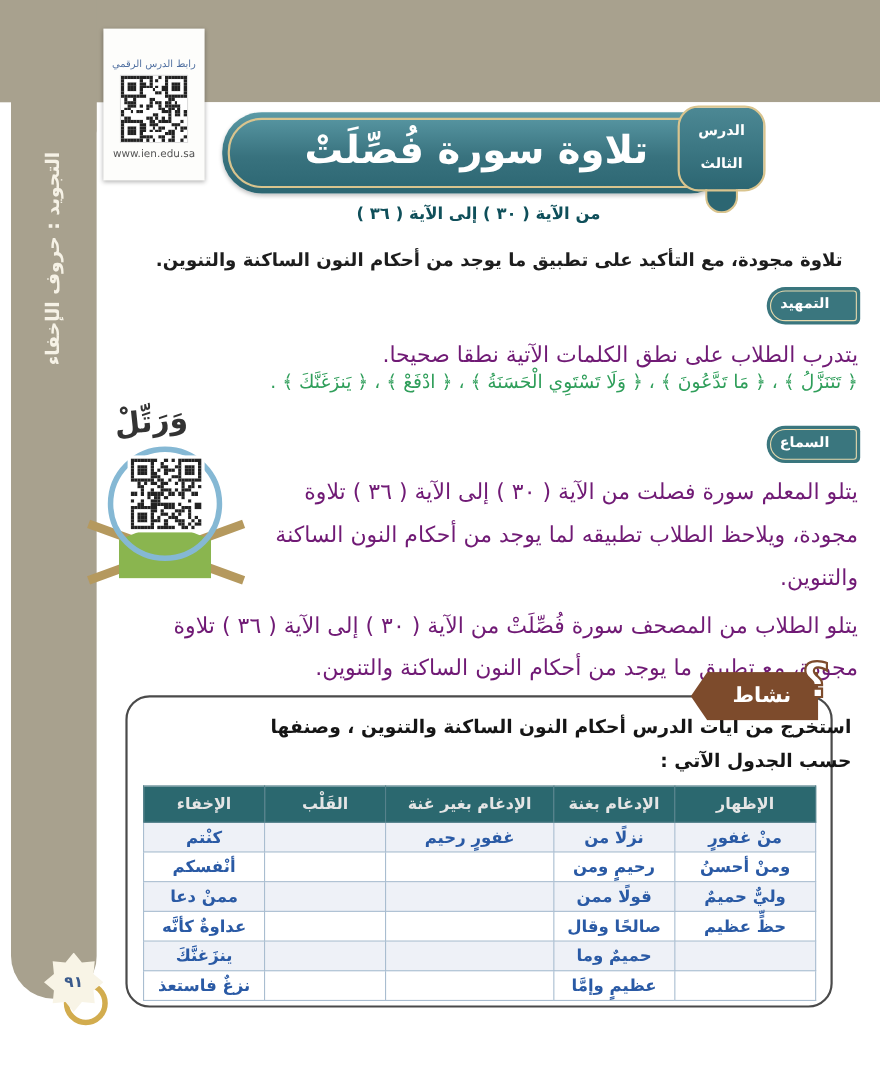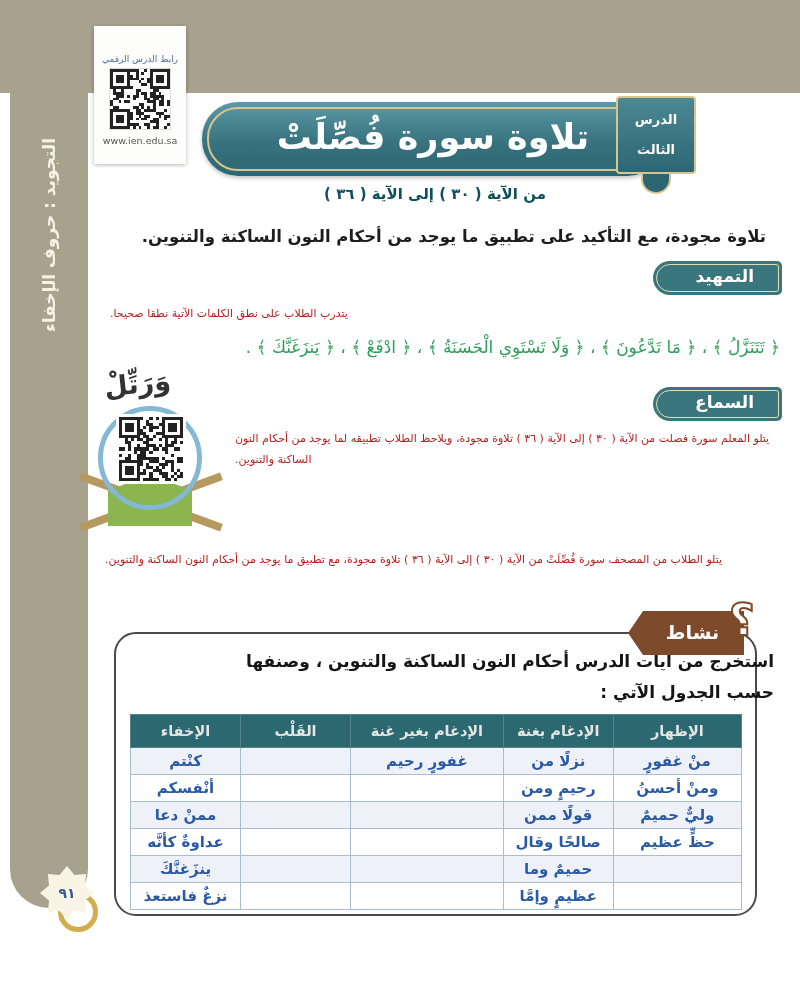--- a/index.html
+++ b/index.html
@@ -41,46 +41,46 @@
   .banner { position:absolute; left:202px; top:102px; width:462px; height:74px;
             background:linear-gradient(180deg,#5b9aa6 0%,#38727e 55%,#2c6672 100%);
             border-radius:36px; display:flex; align-items:center; justify-content:center;
             box-shadow:0 2px 4px rgba(0,0,0,.25); }
   .banner::after { content:""; position:absolute; inset:5px; border:2px solid #d9c48e;
                    border-radius:31px; pointer-events:none; }
   .banner .title { color:#ffffff; font-size:35px; font-weight:bold; padding-bottom:4px; }
 
   .lesson-badge { position:absolute; left:616px; top:96px; width:80px; height:78px;
                   background:linear-gradient(180deg,#4c8894,#2c6672); border:2px solid #d9c48e;
-                  border-radius:4px; display:flex; flex-direction:column; align-items:center;
+                  border-radius:19px; display:flex; flex-direction:column; align-items:center;
                   justify-content:center; gap:14px; z-index:3; }
   .lesson-knob { position:absolute; left:641px; top:168px; width:30px; height:26px;
                  background:#2c6672; border:2px solid #d9c48e; border-radius:0 0 16px 16px;
                  border-top:none; z-index:2; }
   .lesson-badge span { color:#fff; font-size:13px; font-weight:bold; line-height:1.2; }
 
   .subtitle { position:absolute; left:200px; top:185px; width:470px; text-align:center;
               color:#0f4f5a; font-size:15px; font-weight:bold; }
 
   
   .intro { position:absolute; right:20px; left:100px; top:222px; direction:rtl; text-align:right;
            color:#1d1d1d; font-size:16.5px; font-weight:bold; line-height:1.8; text-indent:14px; }
 
   
   .tab { position:absolute; right:18px; height:34px; background:#3a767e; color:#fff;
-         font-size:17px; font-weight:bold; border-radius:17px 5px 5px 17px;
-         display:flex; align-items:center; padding:0 28px 4px 42px; direction:rtl; }
+         font-size:13px; font-weight:bold; border-radius:17px 5px 5px 17px;
+         display:flex; align-items:center; padding:0 28px 4px 12px; direction:rtl; }
   .tab::after { content:""; position:absolute; inset:3px; border:1px solid #e6d9ad;
                 border-radius:14px 3px 3px 14px; pointer-events:none; }
   .tab.tamheed { top:261px; }
   .tab.samaa   { top:387px; }
   .tab.ard     { top:507px; }
 
-  .body-text { position:absolute; direction:rtl; text-align:left; color:#b91c1c;
-               font-size:11px; line-height:1.95; }
+  .body-text { position:absolute; direction:rtl; text-align:right; color:#701a75;
+               font-size:20px; line-height:1.95; }
   .tamheed-body { right:20px; left:110px; top:303px; }
   .quran-line { position:absolute; right:20px; left:110px; top:337px; direction:rtl;
                 text-align:right; color:#2f9e5a; font-size:17px; font-weight:normal; }
   .samaa-body { right:20px; left:235px; top:428px; }
   .ard-body   { right:20px; left:105px; top:549px; }
 
   
   .logo { position:absolute; left:86px; top:370px; width:132px; height:170px; }
   .logo .callig { position:absolute; left:18px; top:-2px; font-size:27px; font-weight:bold;
                   color:#333; transform:rotate(-6deg); direction:rtl; }

